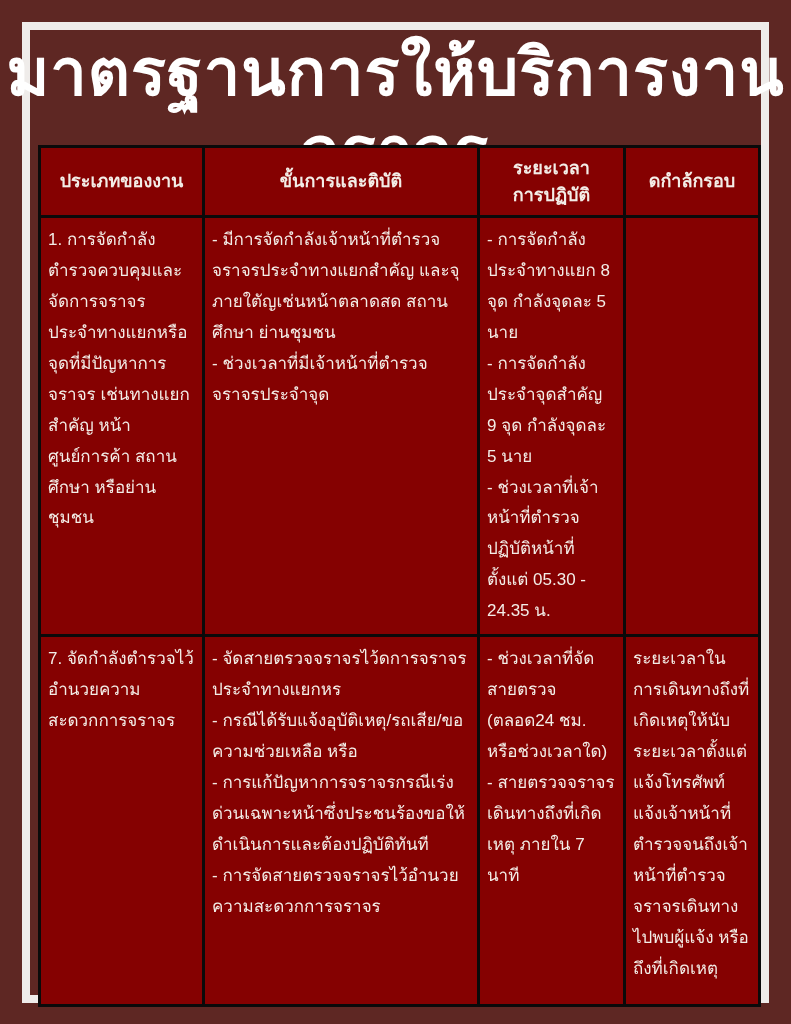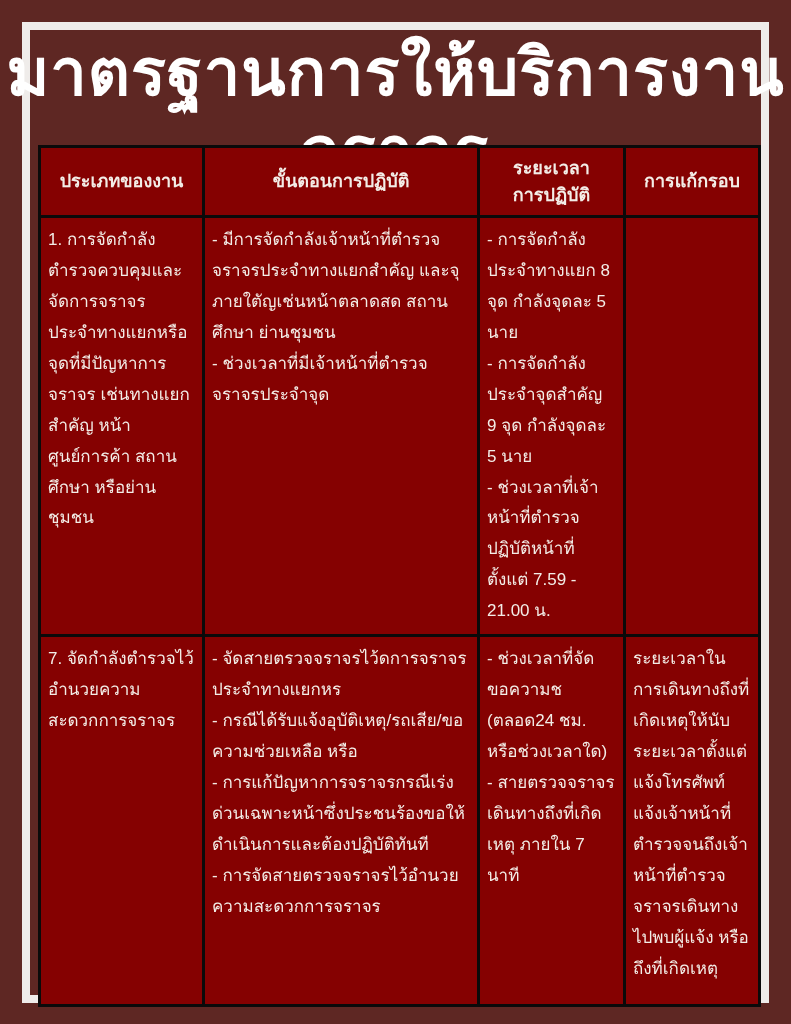--- a/index.html
+++ b/index.html
@@ -75,56 +75,56 @@
 <table class="service-table">
   <colgroup>
     <col style="width:164px">
     <col style="width:275px">
     <col style="width:146px">
     <col style="width:135px">
   </colgroup>
   <thead>
     <tr>
       <th>ประเภทของงาน</th>
-      <th>ขั้นตอนการปฏิบัติ</th>
+      <th>ขั้นการและติบัติ</th>
       <th class="prewrap">ระยะเวลา
 การปฏิบัติ</th>
-      <th>การแก้กรอบ</th>
+      <th>ดกำล้กรอบ</th>
     </tr>
   </thead>
   <tbody>
     <tr class="row-1">
       <td class="cell-type">
         <p>1. การจัดกำลังตำรวจควบคุมและจัดการจราจรประจำทางแยกหรือจุดที่มีปัญหาการจราจร เช่นทางแยกสำคัญ หน้าศูนย์การค้า สถานศึกษา หรือย่านชุมชน</p>
       </td>
       <td>
         <p>-   มีการจัดกำลังเจ้าหน้าที่ตำรวจจราจรประจำทางแยกสำคัญ และจุภายใตัญเช่นหน้าตลาดสด สถานศึกษา ย่านชุมชน</p>
         <p>-   ช่วงเวลาที่มีเจ้าหน้าที่ตำรวจจราจรประจำจุด</p>
       </td>
       <td>
         <p>- การจัดกำลังประจำทางแยก 8 จุด กำลังจุดละ 5 นาย</p>
         <p>- การจัดกำลังประจำจุดสำคัญ 9 จุด กำลังจุดละ 5 นาย</p>
-        <p>- ช่วงเวลาที่เจ้าหน้าที่ตำรวจปฏิบัติหน้าที่ตั้งแต่ 7.59 - 21.00  น.</p>
+        <p>- ช่วงเวลาที่เจ้าหน้าที่ตำรวจปฏิบัติหน้าที่ตั้งแต่ 05.30 - 24.35  น.</p>
       </td>
       <td>
         <p></p>
       </td>
     </tr>
     <tr class="row-2">
       <td class="cell-type">
         <p>7. จัดกำลังตำรวจไว้อำนวยความ สะดวกการจราจร</p>
       </td>
       <td>
         <p>-   จัดสายตรวจจราจรไว้ดการจราจรประจำทางแยกหร</p>
         <p>-   กรณีได้รับแจ้งอุบัติเหตุ/รถเสีย/ขอความช่วยเหลือ หรือ</p>
         <p>-   การแก้ปัญหาการจราจรกรณีเร่งด่วนเฉพาะหน้าซึ่งประชนร้องขอให้ดำเนินการและต้องปฏิบัติทันที</p>
         <p>-   การจัดสายตรวจจราจรไว้อำนวยความสะดวกการจราจร</p>
       </td>
       <td>
-        <p>- ช่วงเวลาที่จัด ขอความช (ตลอด24 ชม. หรือช่วงเวลาใด)</p>
+        <p>- ช่วงเวลาที่จัด สายตรวจ (ตลอด24 ชม. หรือช่วงเวลาใด)</p>
         <p>- สายตรวจจราจรเดินทางถึงที่เกิดเหตุ ภายใน 7 นาที</p>
       </td>
       <td>
         <p>ระยะเวลาในการเดินทางถึงที่เกิดเหตุให้นับระยะเวลาตั้งแต่ แจ้งโทรศัพท์แจ้งเจ้าหน้าที่ตำรวจจนถึงเจ้าหน้าที่ตำรวจจราจรเดินทางไปพบผู้แจ้ง หรือถึงที่เกิดเหตุ</p>
       </td>
     </tr>
   </tbody>
 </table>
 
 </body></html>

